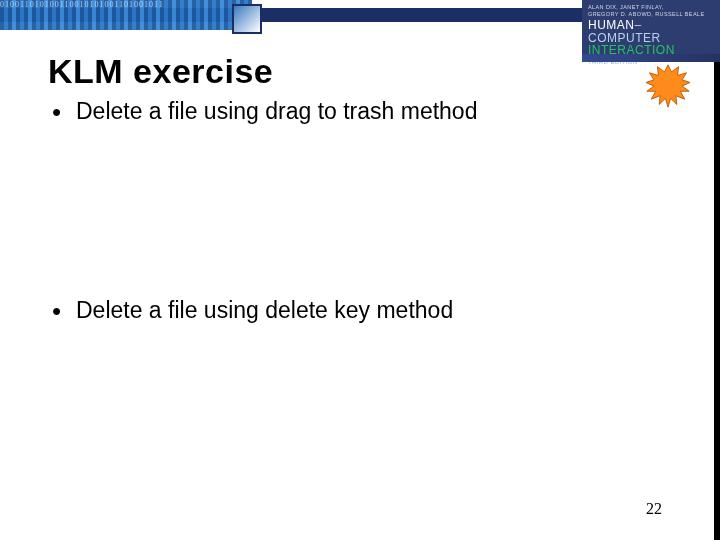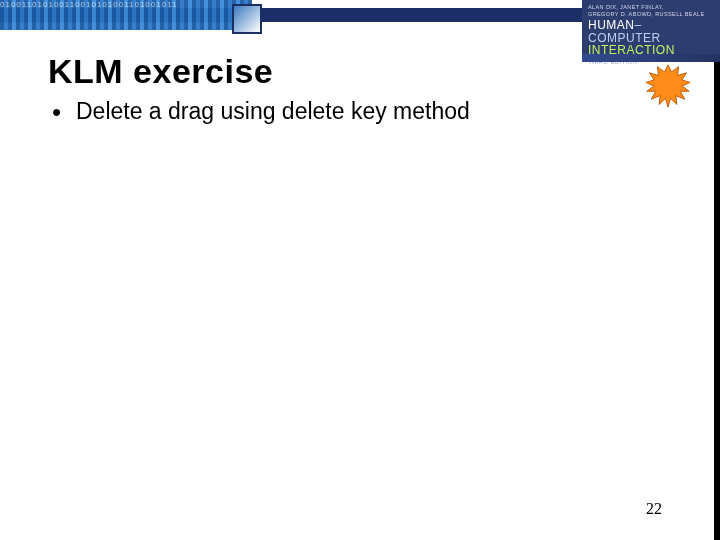--- a/index.html
+++ b/index.html
@@ -37,21 +37,21 @@
     height: 30px;
     background: repeating-linear-gradient(
       90deg,
       #1a5aa3 0 4px,
       #2c77c8 4px 8px,
       #1a5aa3 8px 12px,
       #3a8ad8 12px 16px
     );
     opacity: 0.95;
     overflow: hidden;
-    font-family: Liberation Sans, sans-serif;
+    font-family: Liberation Serif, serif;
     font-size: 8px;
     color: rgba(255,255,255,0.6);
     line-height: 10px;
     letter-spacing: 1px;
   }
   .top-banner .small-square {
     position: absolute;
     top: 4px;
     left: 232px;
     width: 30px;
@@ -89,21 +89,21 @@
     line-height: 1.05;
     font-weight: 400;
   }
   .book-cover .book-title .human {
     color: #ffffff;
   }
   .book-cover .book-title .computer {
     color: #b9cff0;
   }
   .book-cover .book-title .interaction {
-    color: #bef264;
+    color: #22c55e;
   }
   .book-cover .edition {
     font-size: 6px;
     color: #9fb0d6;
     margin-top: 2px;
     letter-spacing: 0.4px;
   }
   .book-cover .edition-strip {
     position: absolute;
     left: 0;
@@ -208,19 +208,20 @@
 <div class="starburst">
   <svg viewBox="0 0 100 100" width="48" height="44">
     <polygon points="
       50,2 58,18 74,6 72,26 92,20 82,36 100,42 82,50 98,62 78,62 88,80 68,72 70,92 56,78 50,98 44,78 30,92 32,72 12,80 22,62 2,62 18,50 0,42 18,36 8,20 28,26 26,6 42,18" fill="#ff8c1a" stroke="#b35400" stroke-width="2"></polygon>
   </svg>
 </div>
 
 <div class="slide-body">
   <h1 class="slide-title">KLM exercise</h1>
   <ul class="bullets">
-    <li>Delete a drag using delete key method</li>
+    <li>Delete a file using drag to trash method</li>
+    <li>Delete a file using delete key method</li>
   </ul>
 </div>
 
 <div class="page-number">22</div>
 
 <div class="right-edge"></div>
 
 </body></html>

